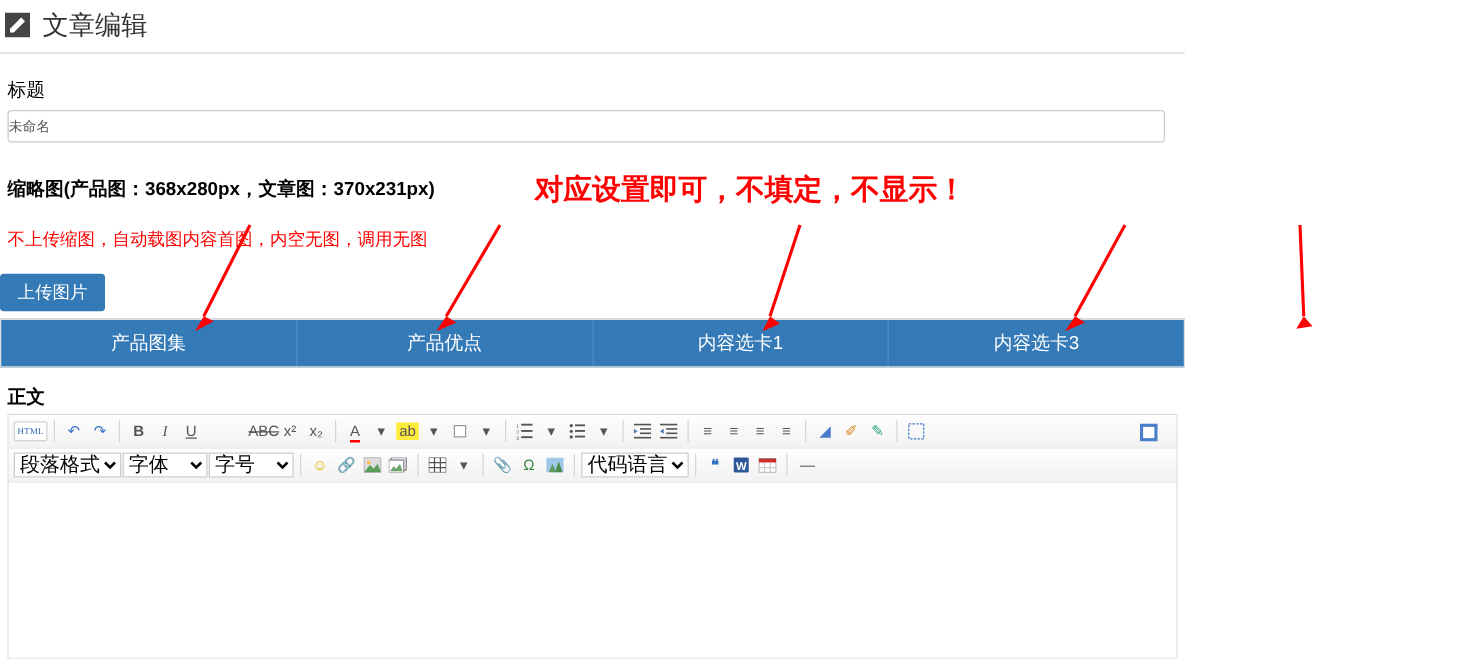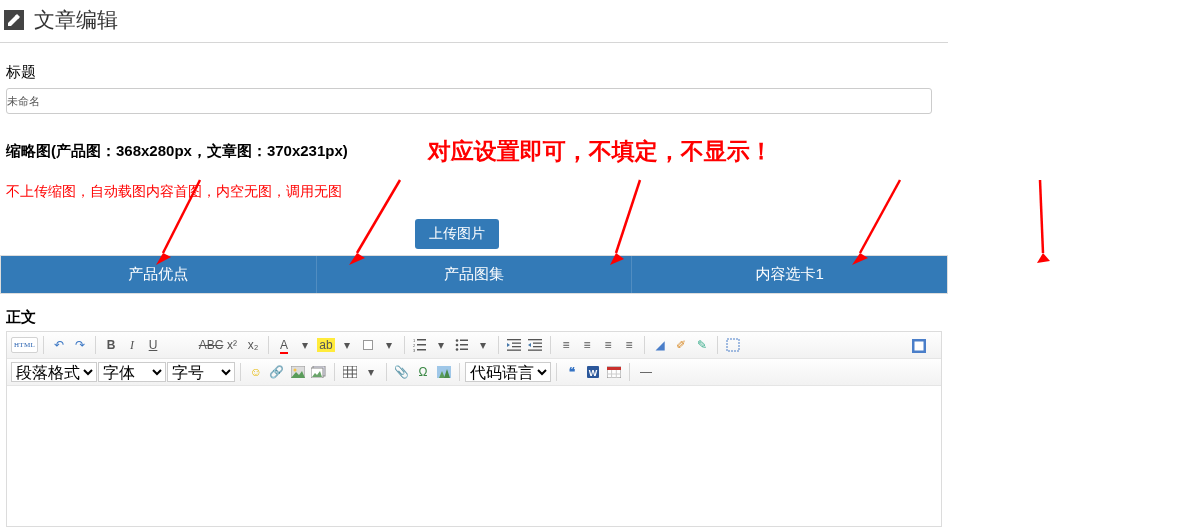--- a/index.html
+++ b/index.html
@@ -11,21 +11,21 @@
   .header h1 { font-size:21px; font-weight:500; color:#333; }
 
   .section-label { margin:20px 0 6px 6px; font-weight:normal; font-size:15px; color:#000;}
   .title-input { width:calc(100% - 22px); margin:0 6px; padding:6px 0; border:1px solid #ccc; border-radius:3px; font-size:11px; color:#555;}
   
   .thumb-row { display:flex; align-items:center; margin-top:22px;}
   .thumb-label { margin-left:6px; font-weight:bold; font-size:15px; color:#000;}
   .note-red-big { color:#ff0000; font-size:23px; font-weight:bold; margin-left:80px;}
   .sub-red { margin:16px 0 0 6px; color:#ff0000; font-size:14px;}
 
-  .upload-wrap { display:flex; justify-content:center; padding-right:34px; margin-top:18px;}
+  .upload-wrap { display:flex; justify-content:flex-start; padding-right:34px; margin-top:18px;}
   .upload-btn { background:#337ab7; color:#fff; border:none; padding:6px 14px; border-radius:3px; font-size:14px; cursor:pointer;}
 
   .tabs { display:flex; margin-top:6px; border:1px solid #ddd; background:#337ab7;}
   .tab { flex:1; text-align:center; padding:9px 0; color:#fff; font-size:15px; border-right:1px solid rgba(255,255,255,.15); cursor:pointer;}
   .tab:last-child { border-right:none;}
 
   .content-label { margin:14px 0 4px 6px; font-weight:bold; font-size:15px; color:#000;}
 
   .editor { margin:0 6px; border:1px solid #dcdcdc; }
   .tb-row { display:flex; align-items:center; padding:3px 4px; border-bottom:1px solid #e5e5e5; background:linear-gradient(#fefefe,#f2f2f2); gap:1px; flex-wrap:wrap;}
@@ -70,23 +70,24 @@
   <div class="note-red-big">对应设置即可，不填定，不显示！</div>
 </div>
 <div class="sub-red">不上传缩图，自动载图内容首图，内空无图，调用无图</div>
 
 <div class="upload-wrap">
   <button class="upload-btn">上传图片</button>
 </div>
 
 
 <div class="tabs">
+  <div class="tab">产品图集</div>
   <div class="tab">产品优点</div>
-  <div class="tab">产品图集</div>
   <div class="tab">内容选卡1</div>
+  <div class="tab">内容选卡3</div>
 </div>
 
 
 <div class="content-label">正文</div>
 
 <div class="editor">
 
   <div class="tb-row">
     <span class="src">HTML</span>
     <span class="sep"></span>

